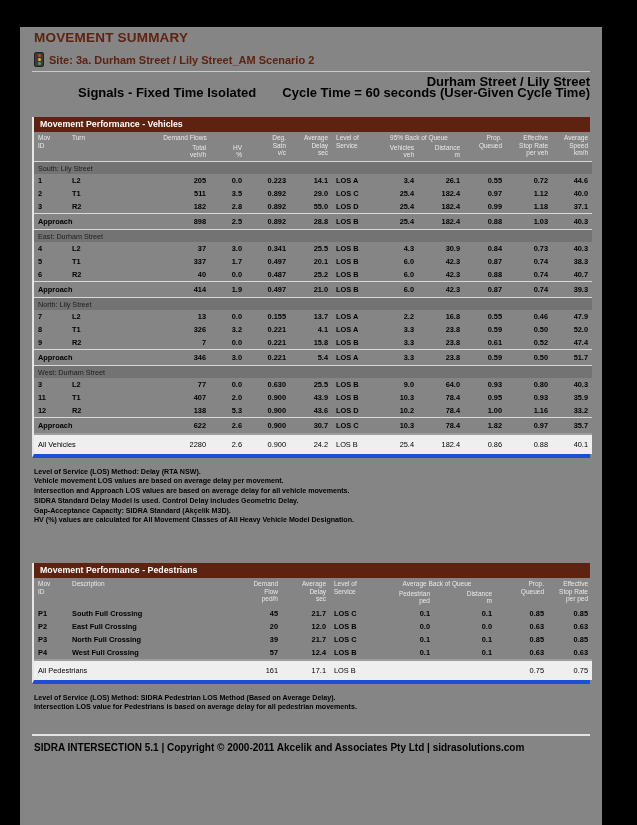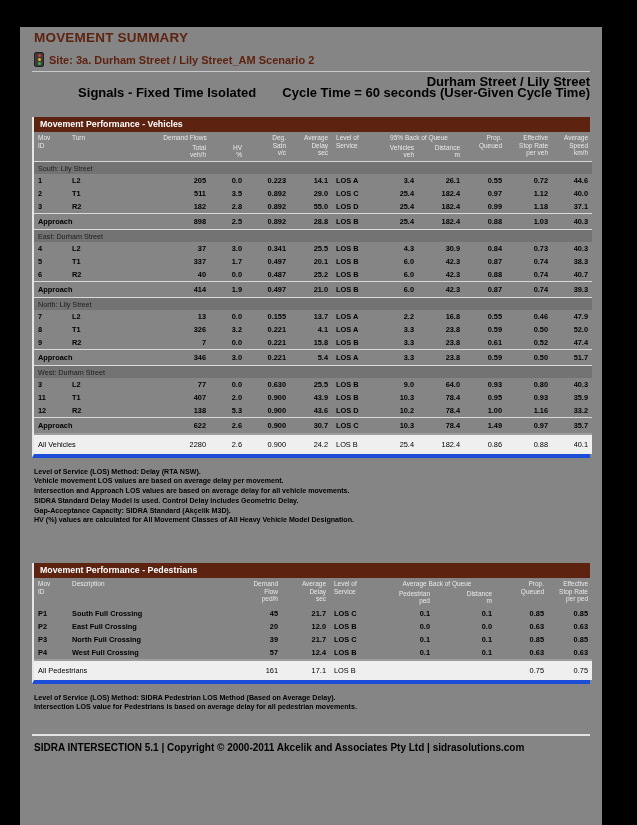--- a/index.html
+++ b/index.html
@@ -334,21 +334,21 @@
           </tr>
           <tr class="r-a">
             <td colspan="2" class="al">Approach</td>
             <td class="ar">622</td>
             <td class="ar">2.6</td>
             <td class="ar">0.900</td>
             <td class="ar">30.7</td>
             <td class="al">LOS C</td>
             <td class="ar">10.3</td>
             <td class="ar">78.4</td>
-            <td class="ar">1.49</td>
+            <td class="ar">1.82</td>
             <td class="ar">0.97</td>
             <td class="ar">35.7</td>
           </tr>
           <tr class="r-x">
             <td colspan="2" class="al">All Vehicles</td>
             <td class="ar">2280</td>
             <td class="ar">2.6</td>
             <td class="ar">0.900</td>
             <td class="ar">24.2</td>
             <td class="al">LOS B</td>

